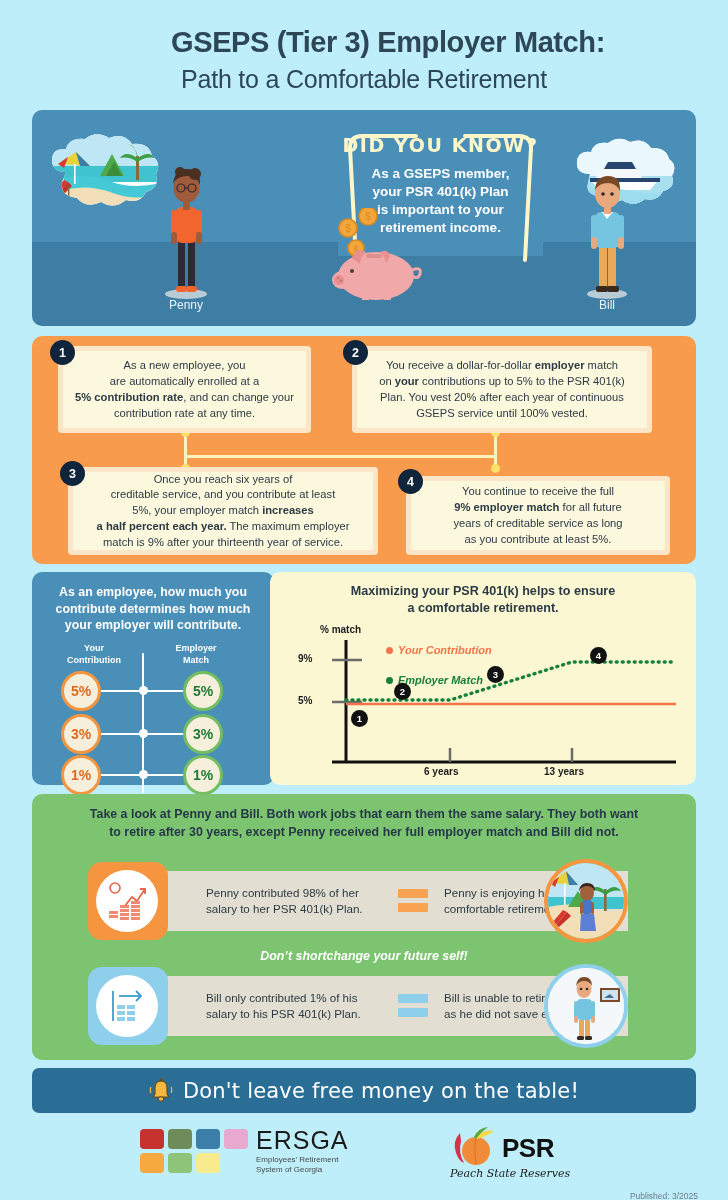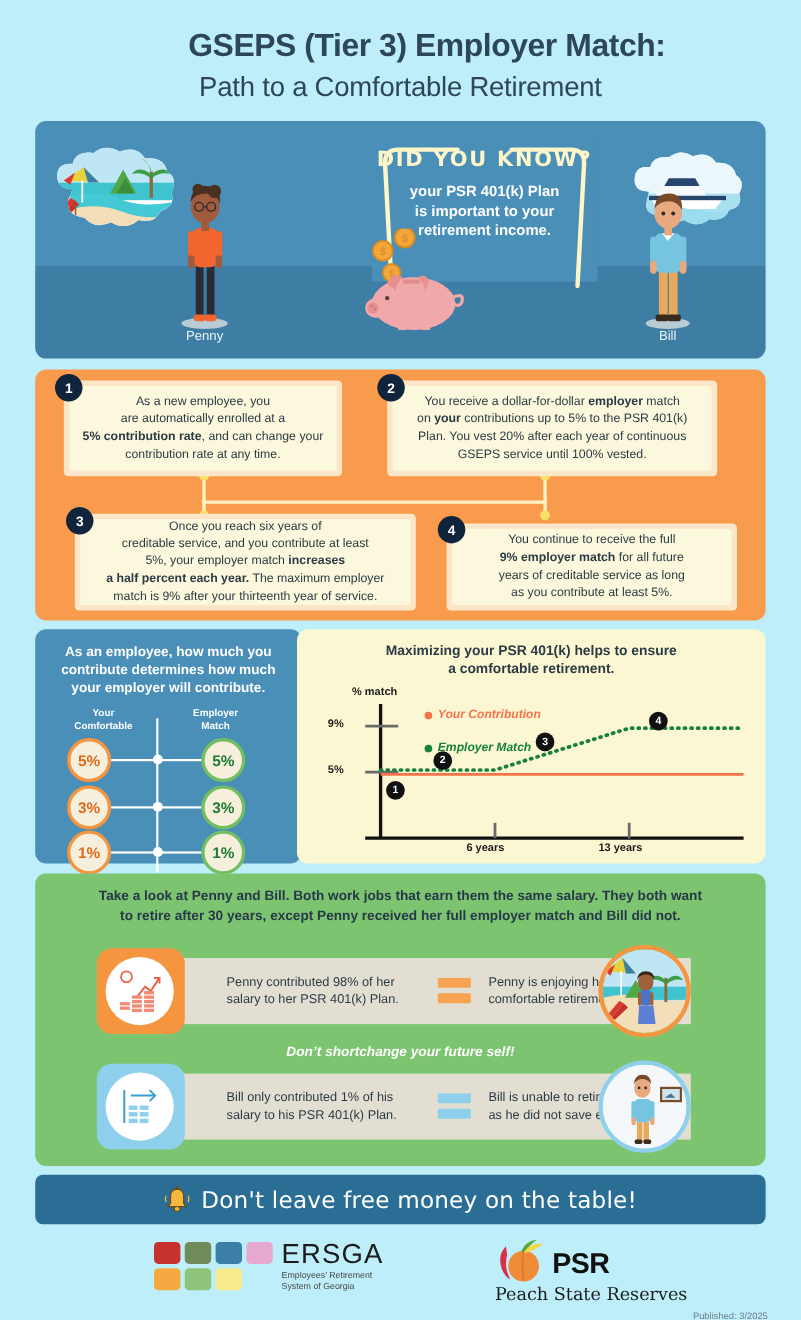--- a/index.html
+++ b/index.html
@@ -170,21 +170,21 @@
   
   .footer { position: relative; height: 86px; margin-top: 8px; }
   .ersga { position: absolute; left: 140px; top: 8px; display: flex; align-items: flex-start; gap: 8px; }
   .ersga-grid { display: grid; grid-template-columns: repeat(4, 24px); grid-gap: 4px; }
   .swatch { height: 20px; border-radius: 4px; }
   .ersga-name { font-size: 25px; color: #1b1b1b; letter-spacing: 1px; line-height: 0.95; }
   .ersga-tag { font-size: 8px; color: #4a4a4a; line-height: 1.25; margin-top: 2px; }
   .psr { position: absolute; left: 450px; top: 6px; }
   .psr-word { font-size: 26px; font-weight: bold; color: #111; letter-spacing: -0.5px; }
   .psr-tag {
-    font-size: 16px; color: #1b1b1b;
+    font-size: 11px; font-style: italic; color: #1b1b1b;
     font-family: "DejaVu Serif", serif; margin-top: -2px;
   }
   .published {
     position: absolute; right: 30px; bottom: 6px; font-size: 8.5px; color: #6d7e88;
   }
 </style>
 </head>
 <body>
 
 <div class="page">
@@ -253,20 +253,21 @@
 
     <div class="bubble">
       <svg class="bubble-brackets" viewBox="0 0 205 140" preserveAspectRatio="none">
         <path d="M12 20 Q12 8 24 8 L78 8" fill="none" stroke="#fdf6c8" stroke-width="4" stroke-linecap="round"></path>
         <path d="M193 20 Q193 8 181 8 L127 8" fill="none" stroke="#fdf6c8" stroke-width="4" stroke-linecap="round"></path>
         <path d="M12 20 L18 132" fill="none" stroke="#fdf6c8" stroke-width="4" stroke-linecap="round"></path>
         <path d="M193 20 L187 132" fill="none" stroke="#fdf6c8" stroke-width="4" stroke-linecap="round"></path>
       </svg>
       <div class="dyk">DID YOU KNOW?</div>
       <div class="bubble-text">
+        <div>As a GSEPS member,</div>
         <div>your PSR 401(k) Plan</div>
         <div>is important to your</div>
         <div>retirement income.</div>
       </div>
     </div>
 
     <svg class="char" style="left:296px; top:98px;" width="110" height="92" viewBox="0 0 110 92">
       <g>
         <ellipse cx="20" cy="20" rx="9" ry="9" fill="#f3a63a" stroke="#d98a22" stroke-width="1.6"></ellipse>
         <text x="20" y="24" font-size="10" text-anchor="middle" fill="#d98a22" font-family="Liberation Sans, sans-serif">$</text>
@@ -367,21 +368,21 @@
     <div class="badge" style="left:366px; top:133px;">4</div>
   </div>
 
   <div class="midrow">
 
     <div class="contrib-panel">
       <div class="contrib-head">As an employee, how much you contribute determines how much your employer will contribute.</div>
       <div class="contrib-body">
         <div class="col-label" style="left:8px; top:0px;">
           <span>Your</span><br>
-          <span>Comfortable</span>
+          <span>Contribution</span>
         </div>
         <div class="col-label" style="left:110px; top:0px;">
           <span>Employer</span><br>
           <span>Match</span>
         </div>
 
         <div class="vline" style="left:96px; top:10px; height:140px;"></div>
 
         <div class="hline" style="left:55px; top:47px; width:40px;"></div>
         <div class="hline" style="left:99px; top:47px; width:40px;"></div>

